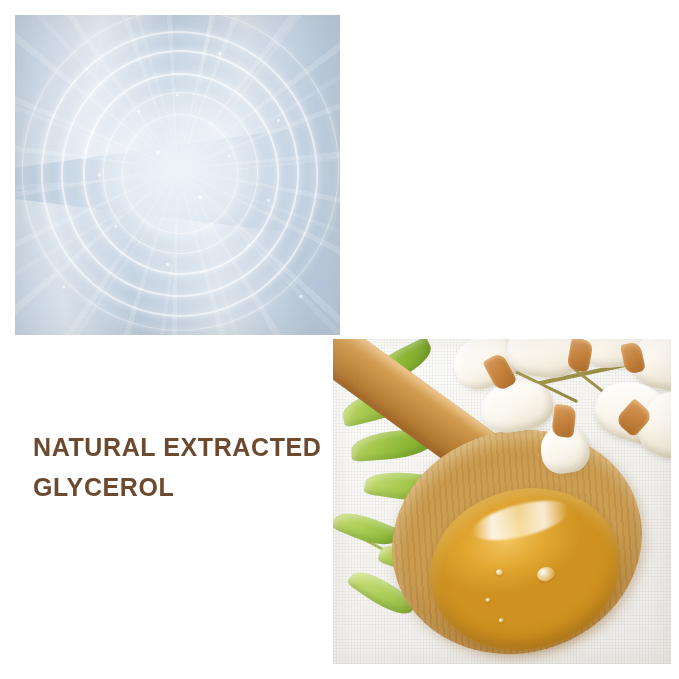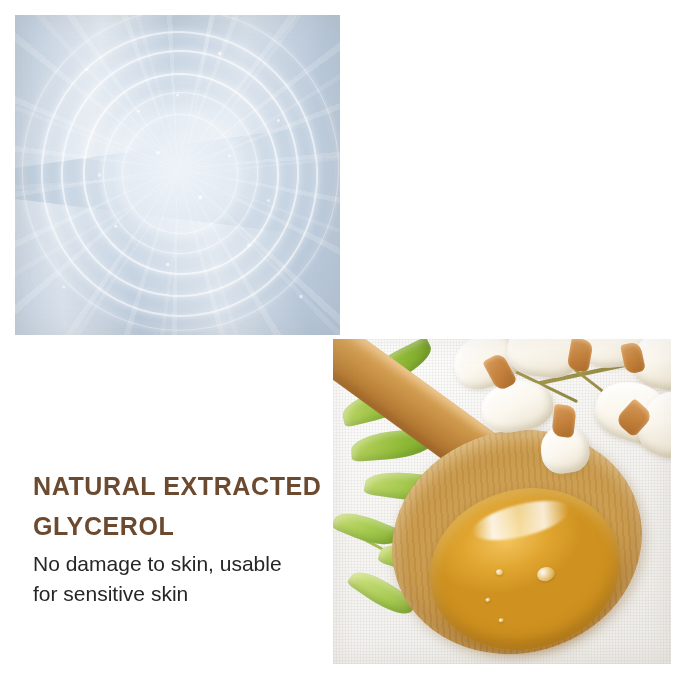--- a/index.html
+++ b/index.html
@@ -116,21 +116,20 @@
     position: absolute;
     left: 366px;
     top: 108px;
     width: 300px;
   }
   .block-bl {
     position: absolute;
     left: 33px;
     top: 427px;
     width: 300px;
-    margin-top: 39px;
   }
   .feat-title {
     color: #6c4a30;
     font-size: 25px;
     font-weight: bold;
     letter-spacing: 0.6px;
     line-height: 1.60;
     margin: 0 0 3px 0;
     white-space: pre-line;
   }
@@ -285,22 +284,20 @@
     <div class="specks"></div>
     <div class="vignette-soft"></div>
   </div>
 
   <div class="block-tr">
   </div>
 
   <div class="block-bl">
     <h2 class="feat-title">NATURAL EXTRACTED
 GLYCEROL</h2>
-    <p class="feat-body">No damage to skin, usable
-for sensitive skin</p>
   </div>
 
   <div class="photo-honey">
     <div class="cloth"></div>
 
     <div class="sprig">
       <div class="stem"></div>
       <div class="leaf" style="left:36px;top:-74px;width:72px;height:26px;transform:rotate(-26deg);
                   background:linear-gradient(110deg,#b6d157,#8bb633 60%,#79a42a);"></div>
       <div class="leaf" style="left:14px;top:-34px;width:76px;height:28px;transform:rotate(-14deg);

